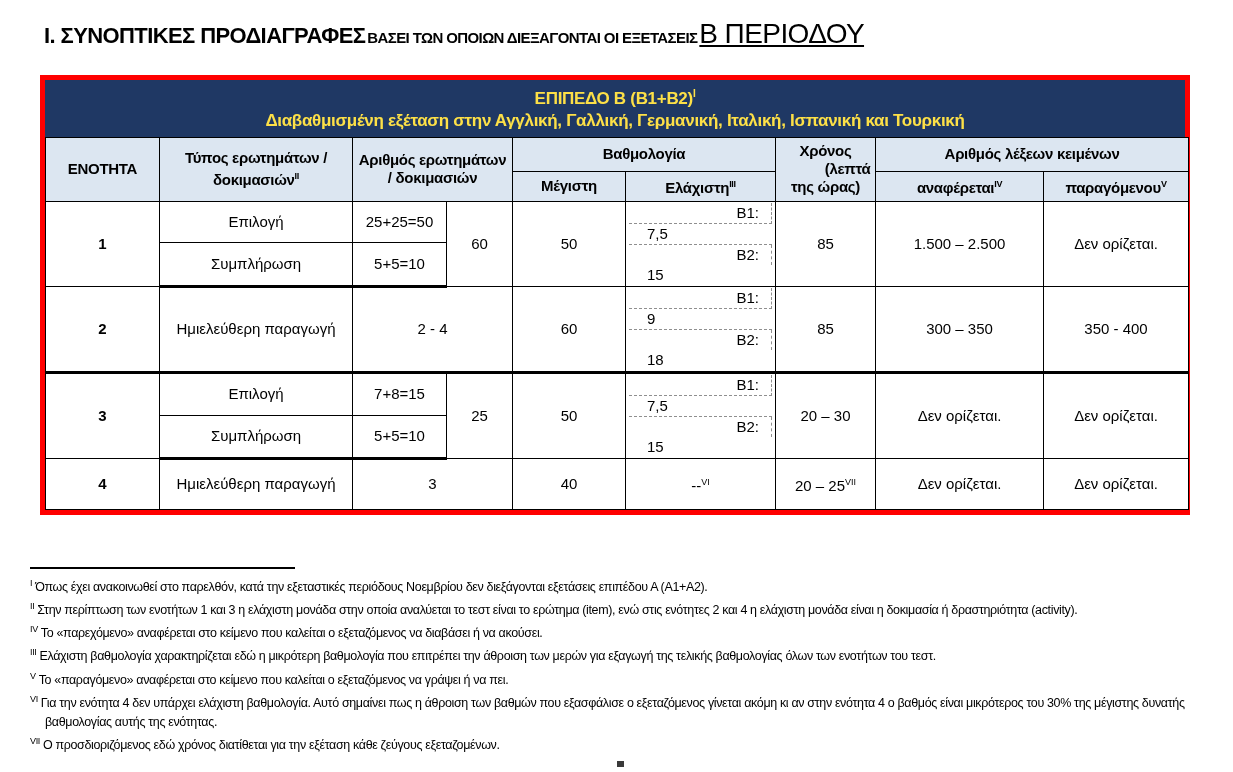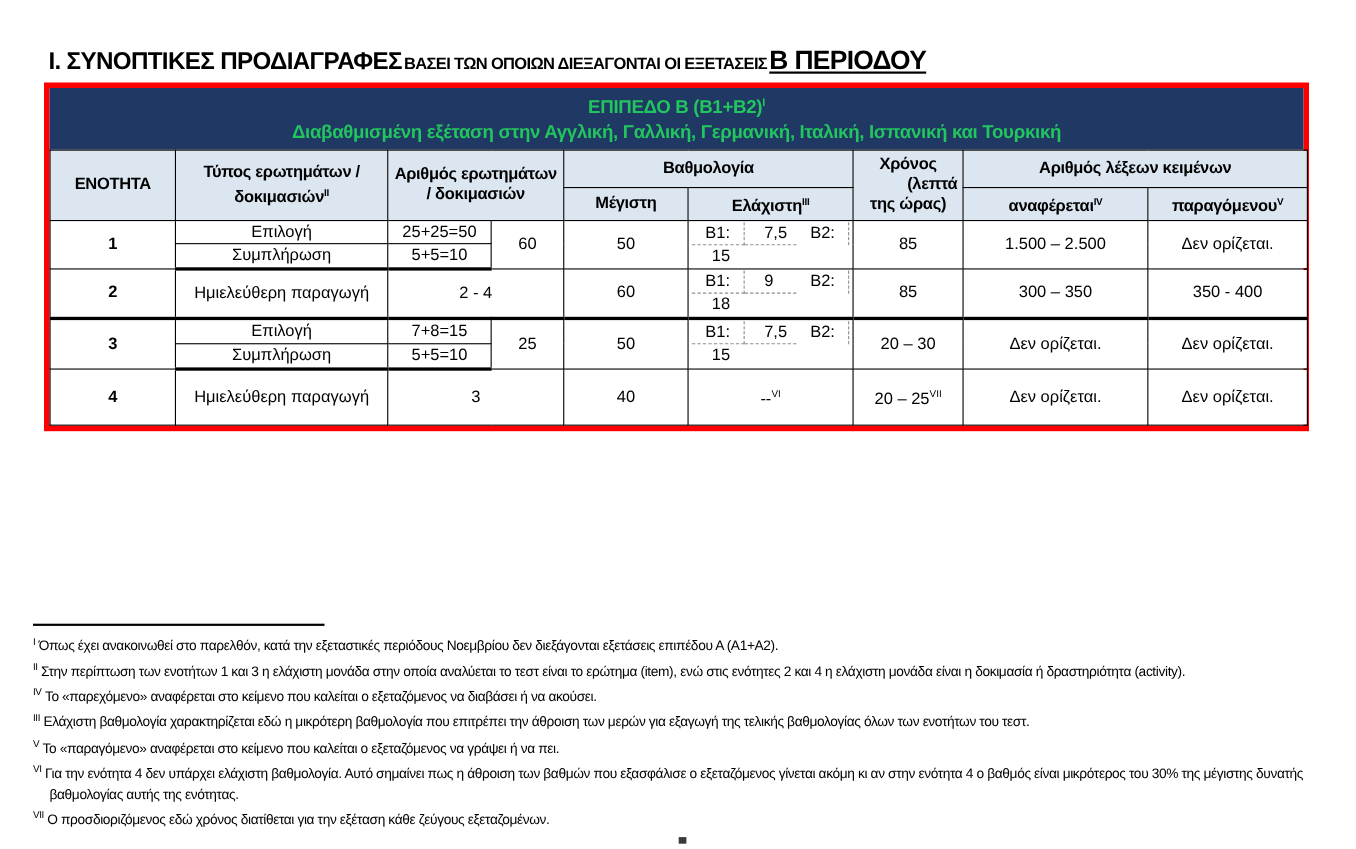--- a/index.html
+++ b/index.html
@@ -9,29 +9,29 @@
     background:#ffffff; font-family:"Liberation Sans", sans-serif; color:#000;
   }
 
   
   .doc-title {
     position:absolute; left:44px; top:18px; white-space:nowrap;
     display:flex; align-items:baseline; gap:2px; letter-spacing:-0.6px;
   }
   .doc-title .t-main   { font-size:22px; font-weight:bold; }
   .doc-title .t-sub    { font-size:15px; font-weight:bold; }
-  .doc-title .t-period { font-size:24px; font-weight:bold; text-decoration:underline;margin-top:24px; }
+  .doc-title .t-period { font-size:28px; font-weight:normal; text-decoration:underline; }
 
   
   .spec-table-wrap {
     position:absolute; left:40px; top:75px; width:1150px;
     border:5px solid #FF0000; background:#fff;
   }
   .banner {
-    background:#1F3864; color:#22c55e; text-align:center; font-weight:bold;
+    background:#1F3864; color:#fde047; text-align:center; font-weight:bold;
     padding:3px 0 5px 0; letter-spacing:-0.3px;
   }
   .banner .b1 { font-size:17px; line-height:22px; }
   .banner .b2 { font-size:17px; line-height:22px; }
   .banner sup { font-size:10px; }
 
   table.spec { border-collapse:collapse; width:100%; table-layout:fixed; }
   table.spec th, table.spec td {
     border:1px solid #000; padding:1px 3px; vertical-align:middle;
     font-size:15px; text-align:center; overflow:hidden;
@@ -41,21 +41,21 @@
   }
   thead sup, tbody sup { font-size:9px; }
   .hdr-note { font-weight:bold;margin-left:44px; }
   tbody td { background:#fff; line-height:18px; }
   td.unit-cell { font-weight:bold; }
   td.type-cell { text-align:left; padding-left:8px; }
   tr.ge > td, td.gb { border-bottom:3px solid #000; }
 
   
   td.min-cell { padding:0; }
-  .min-grid { display:grid; grid-template-columns:1fr 1fr 1fr; width:100%; }
+  .min-grid { display:grid; grid-template-columns:1fr; width:100%; }
   .min-grid div { padding:0 0 1px 0; line-height:19px; }
   .min-label { text-align:right; padding-right:12px !important; border-right:1px dashed #8f8f8f; }
   .min-top   { border-bottom:1px dashed #8f8f8f; }
   .min-val   { text-align:left; padding-left:18px !important; }
 
   
   .footnotes {
     position:absolute; left:30px; top:567px; width:1185px;
     font-size:12.5px; line-height:19px; letter-spacing:-0.35px;
   }

